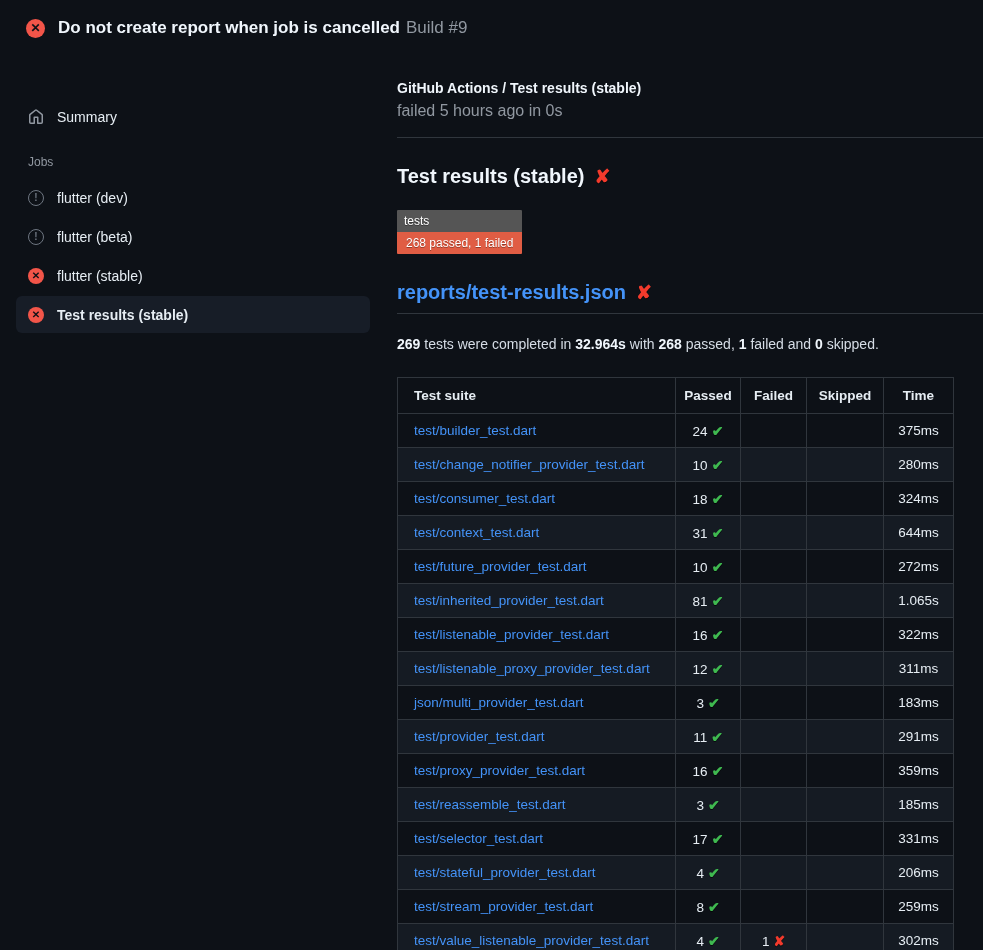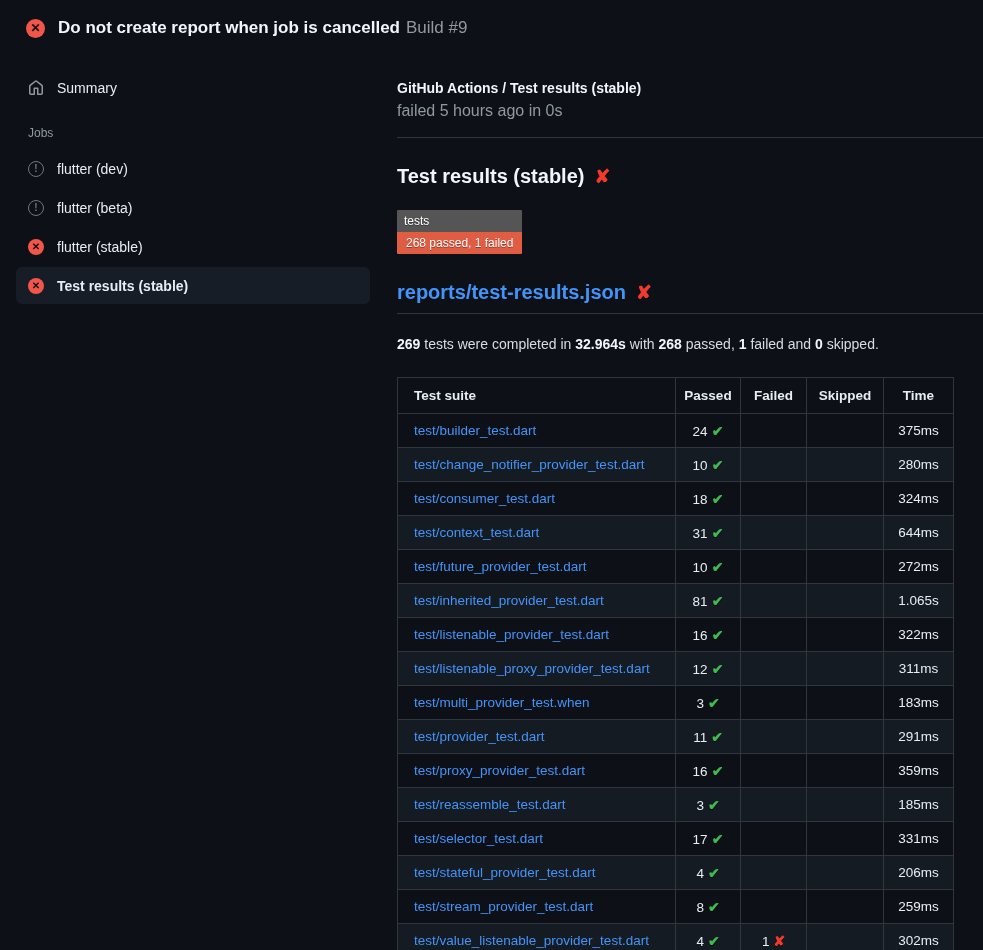--- a/index.html
+++ b/index.html
@@ -23,21 +23,21 @@
     border-radius:50%; background:var(--fail-red); color:var(--page-bg);
     font-weight:bold; line-height:1; flex:0 0 auto;}
   .xcircle.lg{width:19px; height:19px; font-size:12px;}
   .xcircle.sm{width:16px; height:16px; font-size:10px;}
   .neutral-circle{display:inline-flex; align-items:center; justify-content:center;
     width:16px; height:16px; border-radius:50%; border:1.5px solid #6e7681;
     color:#6e7681; font-size:10px; font-weight:bold; line-height:1; flex:0 0 auto;}
   
   .content{display:flex; align-items:flex-start;}
   .sidebar{width:380px; flex:0 0 380px; padding:20px 10px 0 16px;}
-  .summary-row{display:flex; align-items:center; gap:13px; padding:8px 0 8px 12px; cursor:pointer;}
+  .summary-row{display:flex; align-items:center; gap:13px; padding:8px 0 8px 12px; cursor:pointer;margin-top:29px;}
   .summary-row .lbl{font-size:14px; color:var(--text);}
   .home-svg{width:16px; height:16px; fill:var(--muted); display:block;}
   .jobs-label{font-size:12px; color:var(--muted); margin:22px 0 10px 12px;}
   .side-item{display:flex; align-items:center; gap:13px; height:37px; margin-bottom:2px;
     padding:0 12px 0 12px; border-radius:6px; cursor:pointer; color:var(--text);}
   .side-item .side-label{font-size:14px;}
   .side-item.selected{background:var(--selected-bg);}
   .side-item.selected .side-label{font-weight:bold;}
   
   .main{flex:1 1 auto; padding:28px 0 0 17px;}
@@ -211,21 +211,21 @@
     <td class="c-time">322ms</td>
   </tr>
           <tr>
     <td class="c-suite"><a class="suite-link" href="#">test/listenable_proxy_provider_test.dart</a></td>
     <td class="c-num"><span>12</span><span class="check">✔</span></td>
     <td class="c-num"></td>
     <td class="c-num"></td>
     <td class="c-time">311ms</td>
   </tr>
           <tr>
-    <td class="c-suite"><a class="suite-link" href="#">test/multi_provider_test.when</a></td>
+    <td class="c-suite"><a class="suite-link" href="#">json/multi_provider_test.dart</a></td>
     <td class="c-num"><span>3</span><span class="check">✔</span></td>
     <td class="c-num"></td>
     <td class="c-num"></td>
     <td class="c-time">183ms</td>
   </tr>
           <tr>
     <td class="c-suite"><a class="suite-link" href="#">test/provider_test.dart</a></td>
     <td class="c-num"><span>11</span><span class="check">✔</span></td>
     <td class="c-num"></td>
     <td class="c-num"></td>

